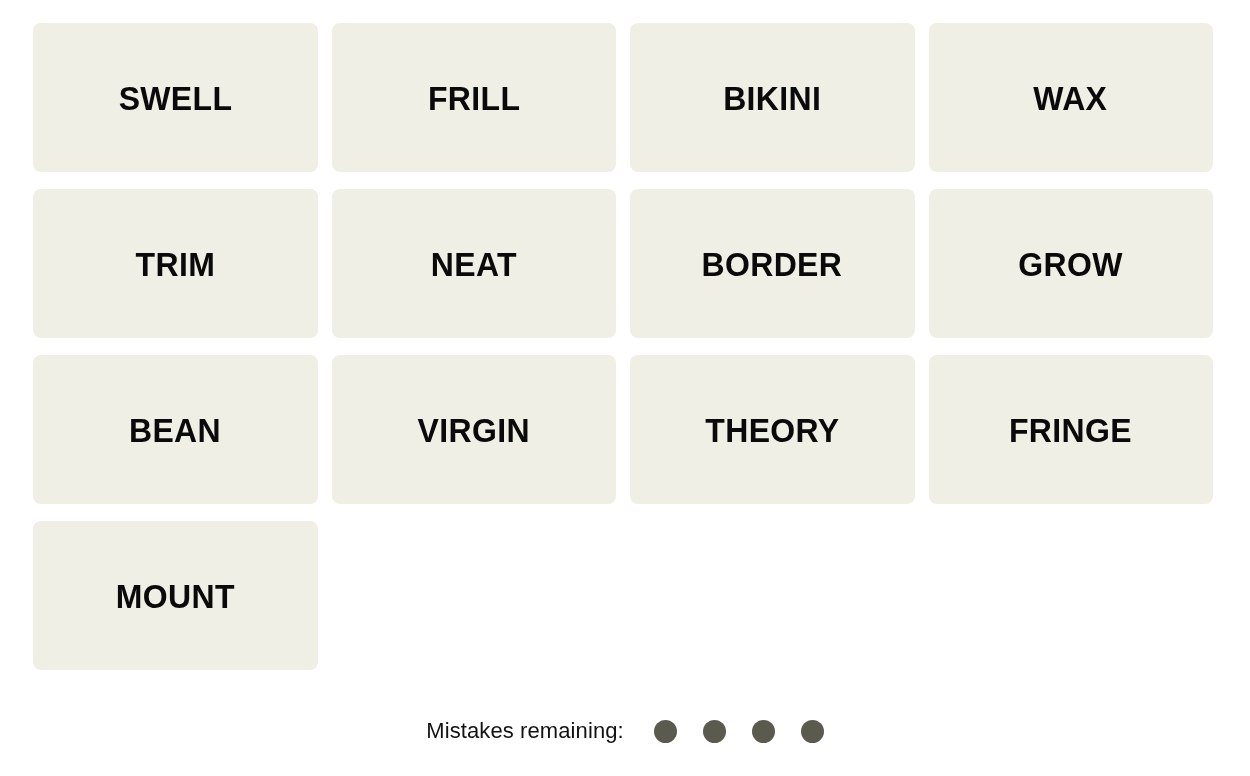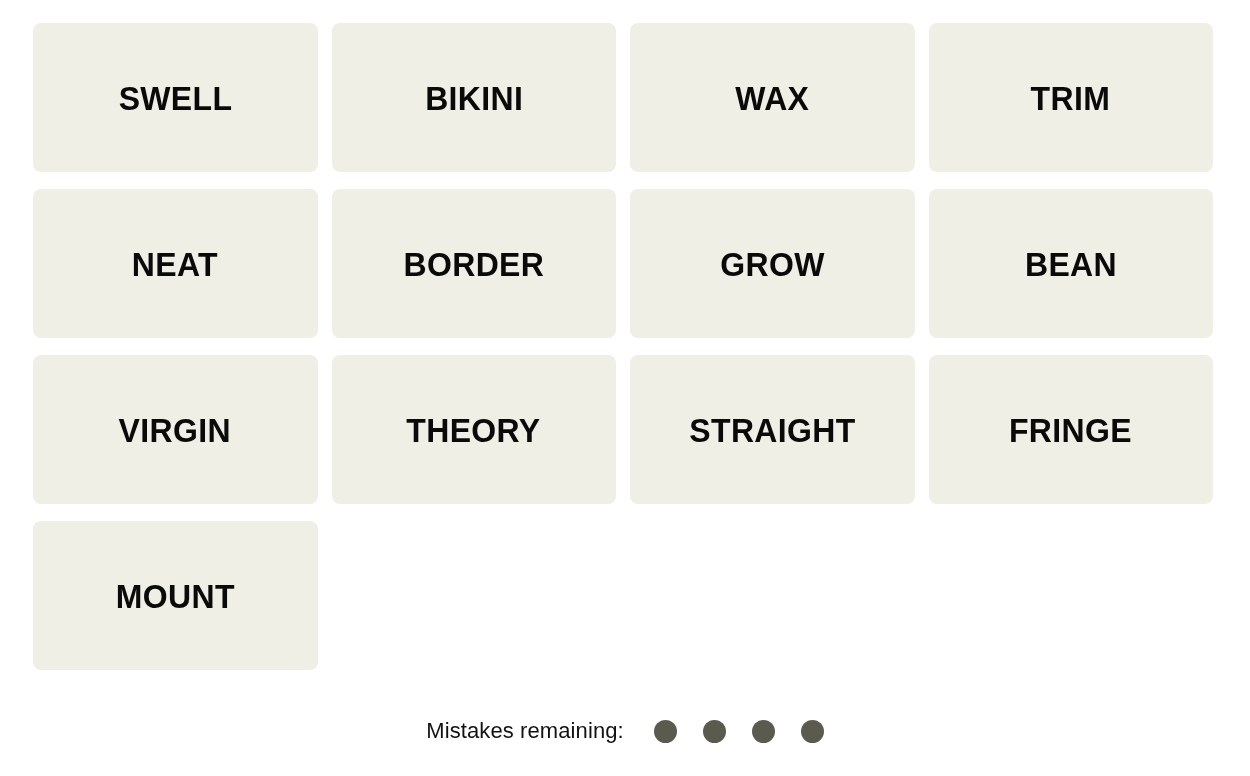--- a/index.html
+++ b/index.html
@@ -105,20 +105,23 @@
 <body>
 
 <div id="app">
 
   <div class="board">
 
     <button class="card">
       <span class="card-label">SWELL</span>
     </button>
 
+    <button class="card">
+      <span class="card-label">FRILL</span>
+    </button>
 
     <button class="card">
       <span class="card-label">BIKINI</span>
     </button>
 
     <button class="card">
       <span class="card-label">WAX</span>
     </button>
 
     <button class="card">
@@ -144,23 +147,20 @@
     </button>
 
     <button class="card">
       <span class="card-label">VIRGIN</span>
     </button>
 
     <button class="card">
       <span class="card-label">THEORY</span>
     </button>
 
-    <button class="card">
-      <span class="card-label">STRAIGHT</span>
-    </button>
 
     <button class="card">
       <span class="card-label">FRINGE</span>
     </button>
 
     <button class="card">
       <span class="card-label">MOUNT</span>
     </button>
 
   </div>

